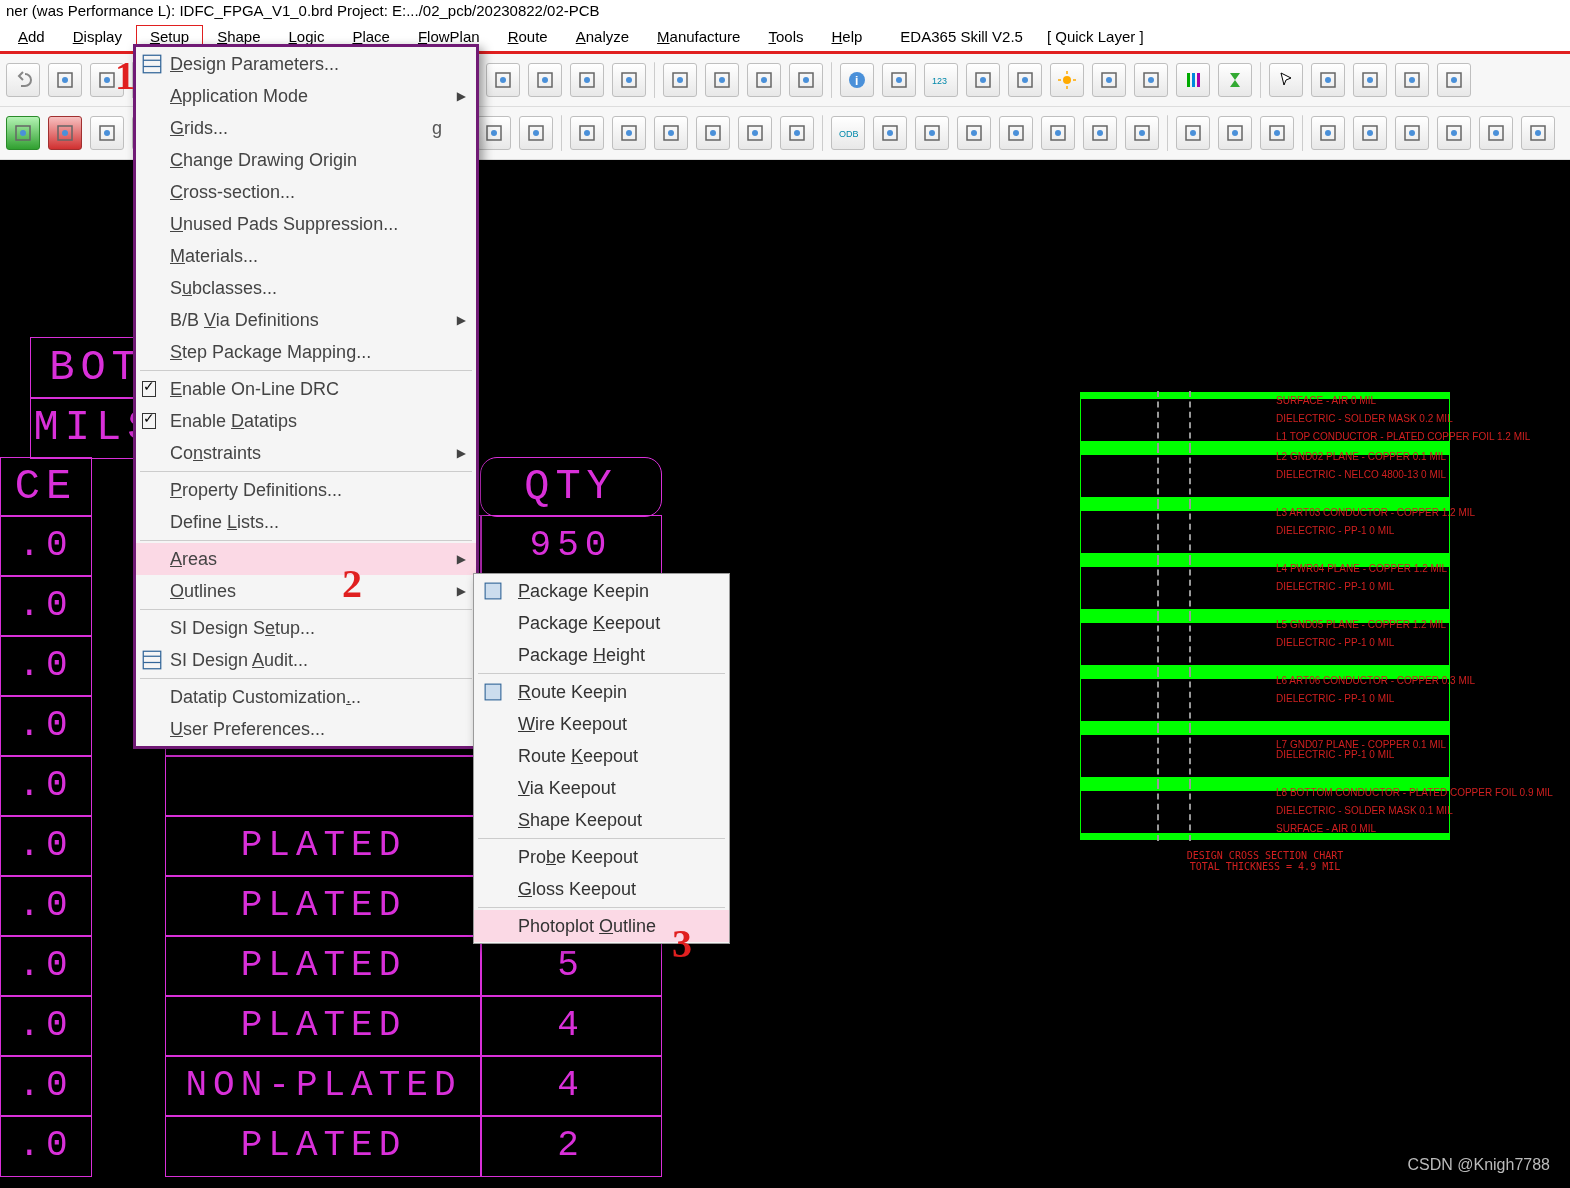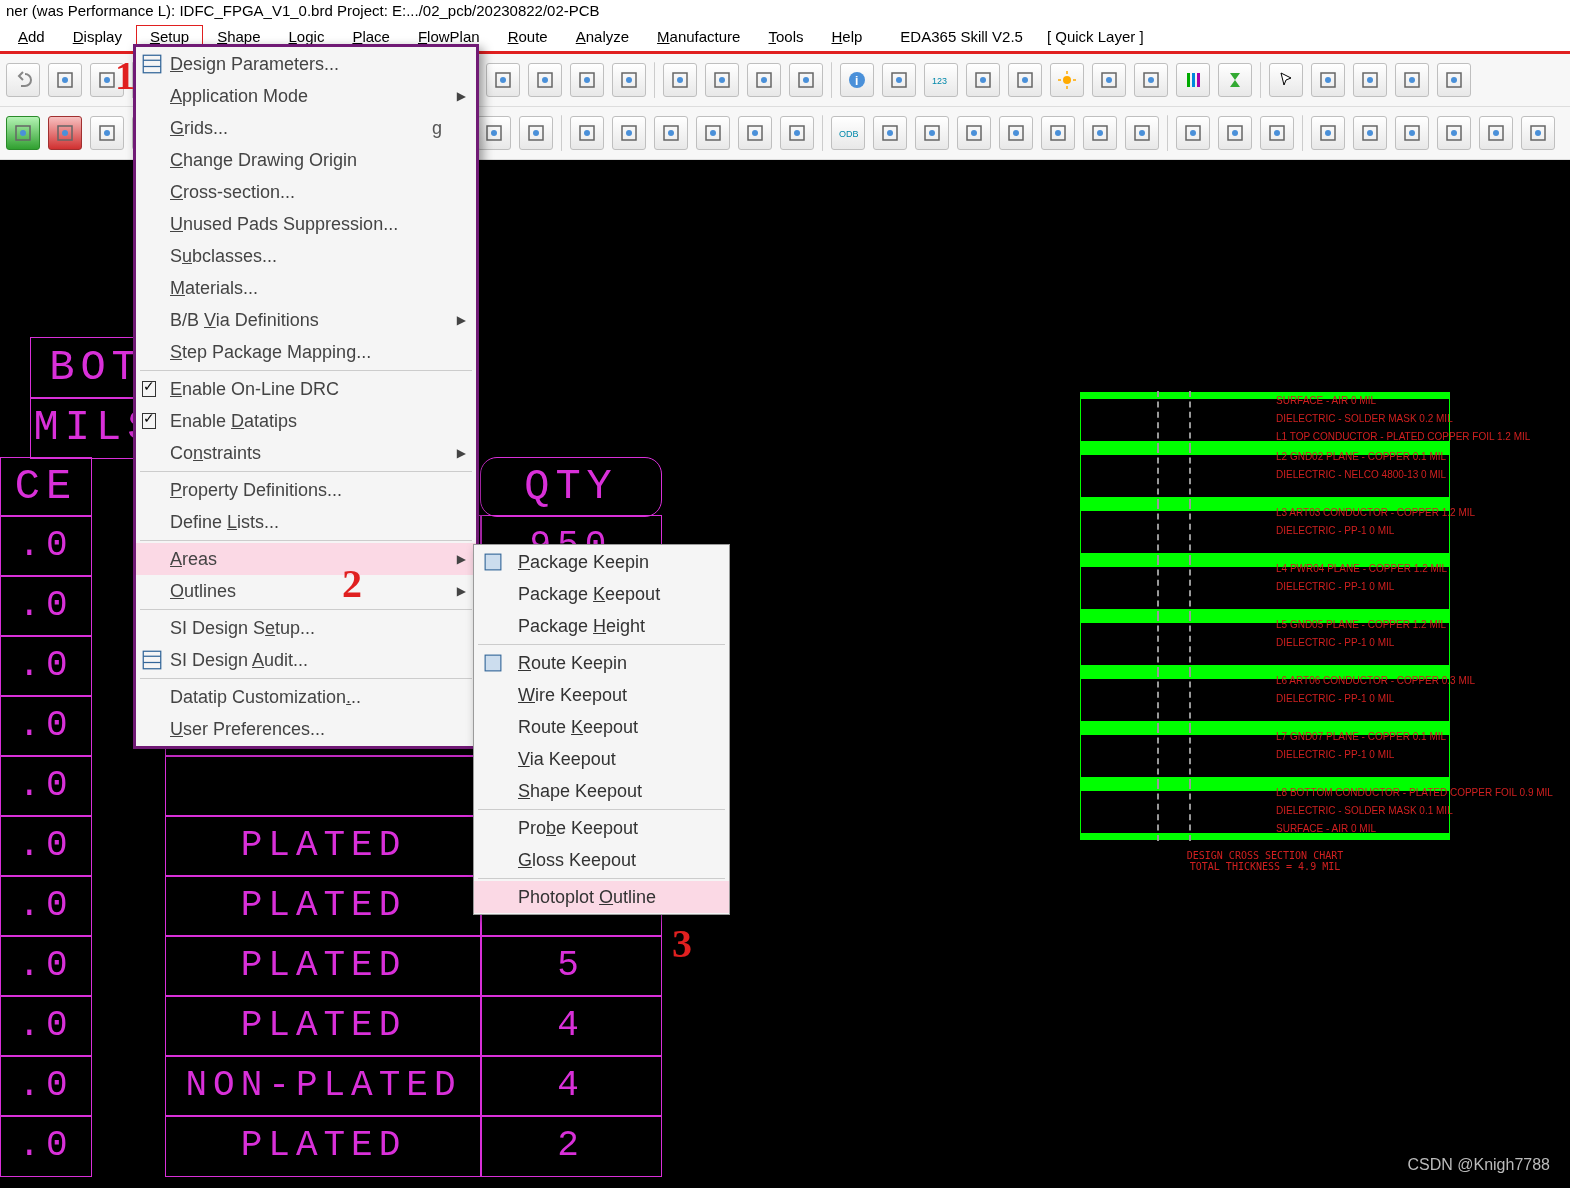--- a/index.html
+++ b/index.html
@@ -18,21 +18,21 @@
   .workarea{position:absolute;left:0;right:0;top:167px;bottom:0;background:#000;overflow:hidden}
   
   .menu{position:absolute;left:133px;top:44px;width:340px;background:#f5f5f5;border:3px solid #701a75;box-shadow:4px 4px 10px rgba(0,0,0,.4);padding:1px 0;z-index:10}
   .menu .row{display:flex;align-items:center;height:32px;padding:0 10px 0 34px;position:relative;color:#444;font-size:18px}
   .menu .row.hov{background:#fbd9e5}
   .menu .row .ic{position:absolute;left:6px;top:6px;width:20px;height:20px;display:flex;align-items:center;justify-content:center}
   .menu .row .sub{position:absolute;right:10px;font-size:12px;color:#444}
   .menu .row .g{position:absolute;right:34px;color:#555}
   .menu hr{margin:2px 4px;border:none;border-top:1px solid #ccc}
   .menu .row u{text-decoration:underline}
-  .submenu{position:absolute;left:473px;top:544px;width:255px;background:#f5f5f5;border:1px solid #9a9a9a;box-shadow:4px 4px 10px rgba(0,0,0,.4);padding:1px 0;z-index:11}
+  .submenu{position:absolute;left:473px;top:573px;width:255px;background:#f5f5f5;border:1px solid #9a9a9a;box-shadow:4px 4px 10px rgba(0,0,0,.4);padding:1px 0;z-index:11}
   .submenu .row{display:flex;align-items:center;height:32px;padding:0 14px 0 44px;position:relative;color:#333;font-size:18px}
   .submenu .row .ic{position:absolute;left:10px;top:7px;width:18px;height:18px}
   .submenu hr{margin:2px 4px;border:none;border-top:1px solid #ccc}
   .submenu .row.hov{background:#fbd9e5}
   .hcell{border:1px solid #d930d9;color:#d930d9;font-family:"Courier New",monospace;font-size:42px;letter-spacing:6px;text-align:center;position:absolute}
   
   .stack{position:absolute;right:120px;top:225px;width:370px}
   .layer{height:54px;border:1px solid #0f0;position:relative;display:flex}
   .layer .via{position:absolute;left:76px;top:-2px;width:30px;height:58px;border-left:2px dashed #999;border-right:2px dashed #999}
   .layer .cu{height:6px;background:#0f0;position:absolute;left:0;right:0}
@@ -585,21 +585,21 @@
         <div class="cu" style="top:0"></div>
         <div class="cu" style="bottom:0"></div>
         <div class="via"></div>
         <div class="layertxt" style="top:2px">L6 ART06 CONDUCTOR - COPPER 0.3 MIL</div>
         <div class="layertxt" style="top:20px">DIELECTRIC - PP-1 0 MIL</div>
       </div>
       <div class="layer">
         <div class="cu" style="top:0"></div>
         <div class="cu" style="bottom:0"></div>
         <div class="via"></div>
-        <div class="layertxt" style="top:2px">L7 GND07 PLANE - COPPER 0.1 MIL</div>
+        <div class="layertxt" style="top:10px">L7 GND07 PLANE - COPPER 0.1 MIL</div>
         <div class="layertxt" style="top:20px">DIELECTRIC - PP-1 0 MIL</div>
       </div>
       <div class="layer">
         <div class="cu" style="top:0"></div>
         <div class="cu" style="bottom:0"></div>
         <div class="via"></div>
         <div class="layertxt" style="top:2px">L8 BOTTOM CONDUCTOR - PLATED COPPER FOIL 0.9 MIL</div>
         <div class="layertxt" style="top:20px">DIELECTRIC - SOLDER MASK 0.1 MIL</div>
         <div class="layertxt" style="top:38px">SURFACE - AIR 0 MIL</div>
       </div>
@@ -629,24 +629,24 @@
     <div class="row">
       <span><u>C</u>hange Drawing Origin</span>
     </div>
     <div class="row">
       <span><u>C</u>ross-section...</span>
     </div>
     <div class="row">
       <span><u>U</u>nused Pads Suppression...</span>
     </div>
     <div class="row">
+      <span><u>M</u>aterials...</span>
+    </div>
+    <div class="row">
       <span>S<u>u</u>bclasses...</span>
-    </div>
-    <div class="row">
-      <span><u>M</u>aterials...</span>
     </div>
     <div class="row">
       <span>B/B <u>V</u>ia Definitions</span>
       <span class="sub">▶</span>
     </div>
     <div class="row">
       <span><u>S</u>tep Package Mapping...</span>
     </div>
     <hr>
     <div class="row">

